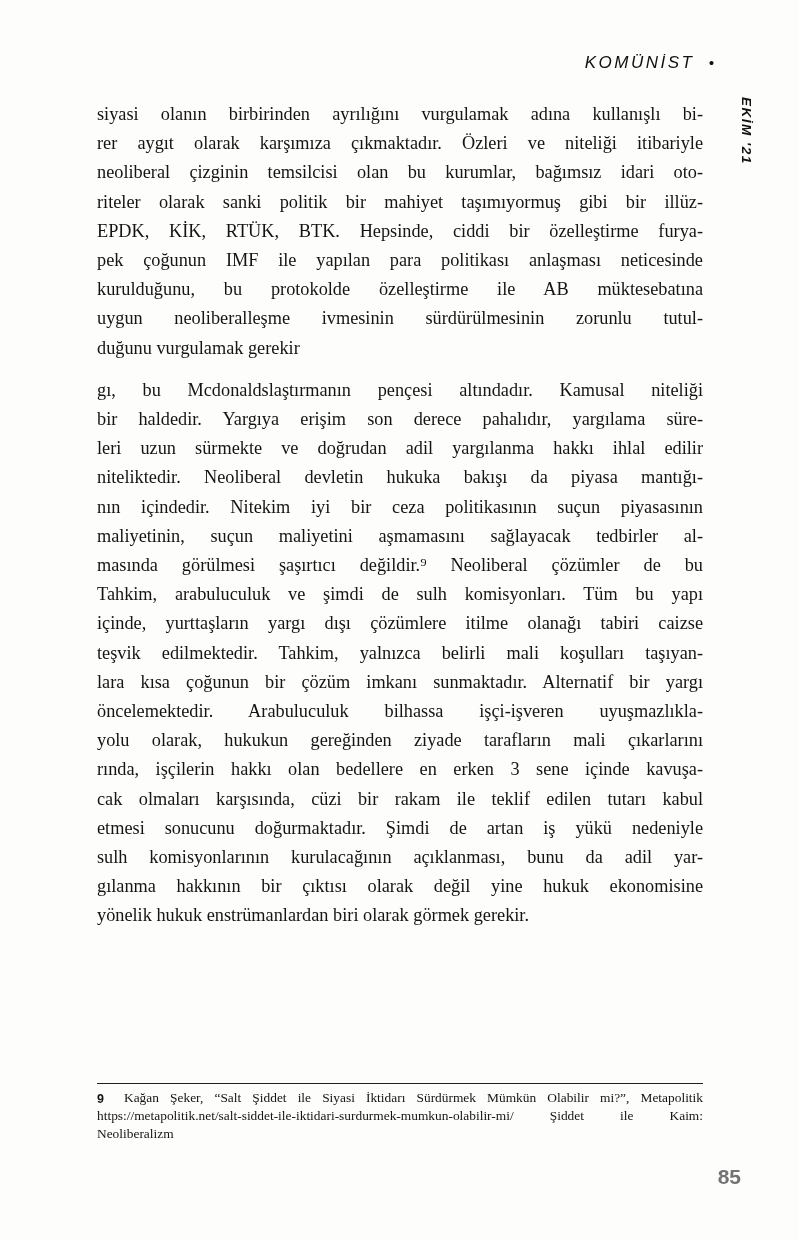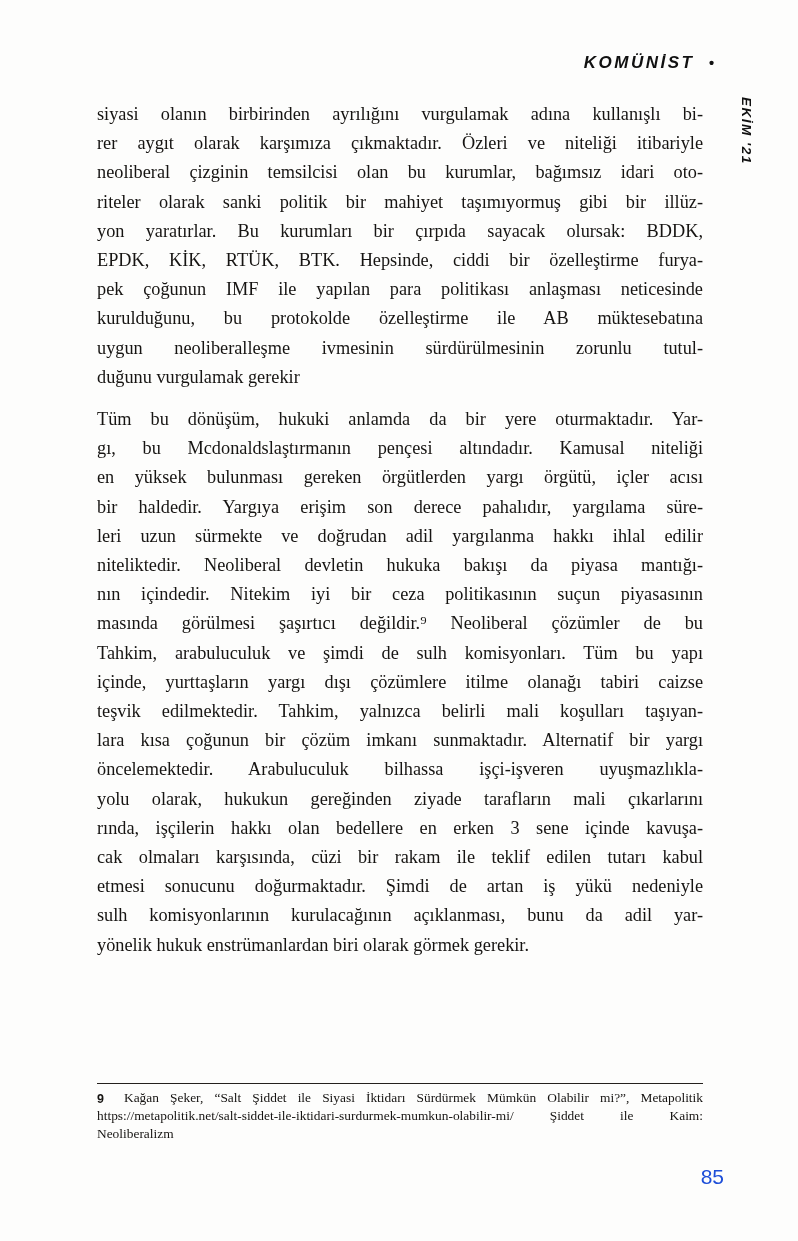--- a/index.html
+++ b/index.html
@@ -12,21 +12,21 @@
     overflow: hidden;
   }
   .page { position: absolute; inset: 0; }
 
   .magazine-header {
     position: absolute;
     top: 53px;
     right: 84px;
     font-family: "Liberation Sans", "DejaVu Sans", sans-serif;
     font-style: italic;
-    font-weight: bold;
+    font-weight: normal;
     font-size: 17px;
     letter-spacing: 2.5px;
     color: #111;
     white-space: nowrap;
   }
   .magazine-header .bullet { margin-left: 7px; letter-spacing: 0; font-size: 15px; }
 
   .issue-vertical {
     position: absolute;
     top: 97px;
@@ -69,72 +69,71 @@
     left: 0;
     top: 6px;
     font-weight: bold;
     font-family: "Liberation Sans", "DejaVu Sans", sans-serif;
     font-size: 12.5px;
   }
   .fn-lines .line:first-child { padding-left: 27px; }
 
   .page-number {
     position: absolute;
-    right: 74px;
+    right: 57px;
     bottom: 52px;
     font-family: "Liberation Sans", "DejaVu Sans", sans-serif;
-    font-weight: normal;
+    font-weight: bold;
     font-size: 21px;
-    color: #1d4ed8;
+    color: #737373;
   }
 </style>
 </head>
 <body>
 
 <div class="page">
 
   <div class="magazine-header">
     <span>KOMÜNİST</span>
     <span class="bullet">•</span>
   </div>
 
   <div class="issue-vertical">EKİM '21</div>
 
   <div class="body-text">
     <div class="paragraph">
         <div class="line">siyasi olanın birbirinden ayrılığını vurgulamak adına kullanışlı bi-</div>
         <div class="line">rer aygıt olarak karşımıza çıkmaktadır. Özleri ve niteliği itibariyle</div>
         <div class="line">neoliberal çizginin temsilcisi olan bu kurumlar, bağımsız idari oto-</div>
         <div class="line">riteler olarak sanki politik bir mahiyet taşımıyormuş gibi bir illüz-</div>
-        <div class="line">yon yaratırlar. Bu kurumları bir çırpıda sayacak olursak: BDDK,</div>
         <div class="line">EPDK, KİK, RTÜK, BTK. Hepsinde, ciddi bir özelleştirme furya-</div>
         <div class="line">pek çoğunun IMF ile yapılan para politikası anlaşması neticesinde</div>
         <div class="line">kurulduğunu, bu protokolde özelleştirme ile AB müktesebatına</div>
         <div class="line">uygun neoliberalleşme ivmesinin sürdürülmesinin zorunlu tutul-</div>
         <div class="line">duğunu vurgulamak gerekir</div>
       </div>
     <div class="paragraph">
-        <div class="line">Tüm bu dönüşüm, hukuki anlamda da bir yere oturmaktadır. Yar-</div>
         <div class="line">gı, bu Mcdonaldslaştırmanın pençesi altındadır. Kamusal niteliği</div>
-        <div class="line">en yüksek bulunması gereken örgütlerden yargı örgütü, içler acısı</div>
         <div class="line">bir haldedir. Yargıya erişim son derece pahalıdır, yargılama süre-</div>
         <div class="line">leri uzun sürmekte ve doğrudan adil yargılanma hakkı ihlal edilir</div>
         <div class="line">niteliktedir. Neoliberal devletin hukuka bakışı da piyasa mantığı-</div>
         <div class="line">nın içindedir. Nitekim iyi bir ceza politikasının suçun piyasasının</div>
+        <div class="line">maliyetinin, suçun maliyetini aşmamasını sağlayacak tedbirler al-</div>
         <div class="line">masında görülmesi şaşırtıcı değildir.⁹ Neoliberal çözümler de bu</div>
         <div class="line">Tahkim, arabuluculuk ve şimdi de sulh komisyonları. Tüm bu yapı</div>
         <div class="line">içinde, yurttaşların yargı dışı çözümlere itilme olanağı tabiri caizse</div>
         <div class="line">teşvik edilmektedir. Tahkim, yalnızca belirli mali koşulları taşıyan-</div>
         <div class="line">lara kısa çoğunun bir çözüm imkanı sunmaktadır. Alternatif bir yargı</div>
         <div class="line">öncelemektedir. Arabuluculuk bilhassa işçi-işveren uyuşmazlıkla-</div>
         <div class="line">yolu olarak, hukukun gereğinden ziyade tarafların mali çıkarlarını</div>
         <div class="line">rında, işçilerin hakkı olan bedellere en erken 3 sene içinde kavuşa-</div>
         <div class="line">cak olmaları karşısında, cüzi bir rakam ile teklif edilen tutarı kabul</div>
         <div class="line">etmesi sonucunu doğurmaktadır. Şimdi de artan iş yükü nedeniyle</div>
         <div class="line">sulh komisyonlarının kurulacağının açıklanması, bunu da adil yar-</div>
+        <div class="line">gılanma hakkının bir çıktısı olarak değil yine hukuk ekonomisine</div>
         <div class="line">yönelik hukuk enstrümanlardan biri olarak görmek gerekir.</div>
       </div>
   </div>
 
   <div class="footnote">
     <span class="fn-marker">9</span>
     <div class="fn-lines">
         <div class="line">Kağan Şeker, “Salt Şiddet ile Siyasi İktidarı Sürdürmek Mümkün Olabilir mi?”, Metapolitik</div>
         <div class="line">https://metapolitik.net/salt-siddet-ile-iktidari-surdurmek-mumkun-olabilir-mi/ Şiddet ile Kaim:</div>
         <div class="line">Neoliberalizm</div>

